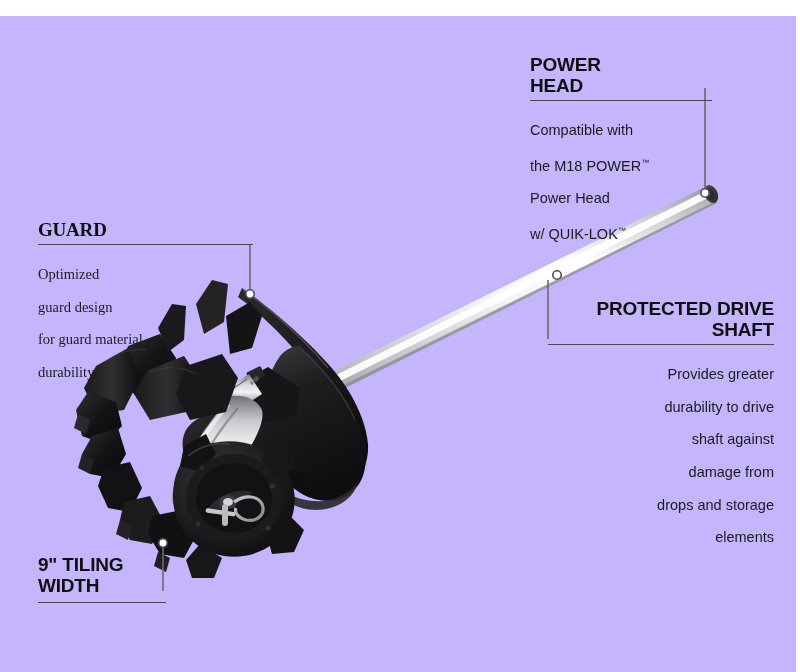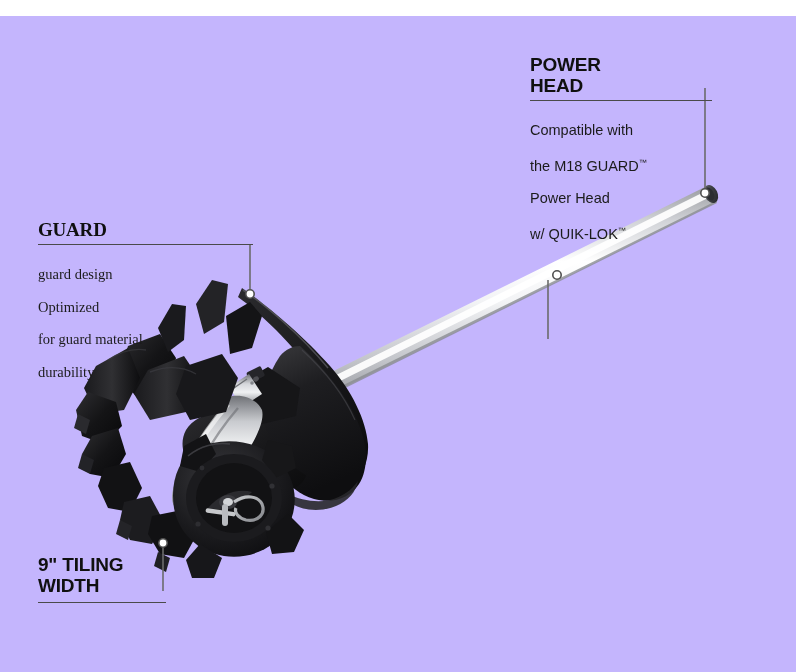--- a/index.html
+++ b/index.html
@@ -252,37 +252,50 @@
       <circle cx="163" cy="527" r="4.2" fill="#ffffff" stroke="#4f4f4f" stroke-width="1.6"></circle>
     </g>
   </svg>
 
   <div class="callout align-left" id="co-power">
     <div class="ch">POWER
 HEAD</div>
     <div class="rule"></div>
     <div class="cb">
       <div><span>Compatible with</span></div>
-      <div><span>the M18 GUARD</span><span class="tm">™</span></div>
+      <div><span>the M18 POWER</span><span class="tm">™</span></div>
       <div><span>Power Head</span></div>
       <div><span>w/ QUIK-LOK</span><span class="tm">™</span></div>
     </div>
   </div>
 
   <div class="callout align-left" id="co-guard">
     <div class="ch">GUARD</div>
     <div class="rule"></div>
     <div class="cb">
+      <div>Optimized</div>
       <div>guard design</div>
-      <div>Optimized</div>
       <div>for guard material</div>
       <div>durability</div>
     </div>
   </div>
 
+  <div class="callout align-right" id="co-shaft">
+    <div class="ch">PROTECTED DRIVE
+SHAFT</div>
+    <div class="rule"></div>
+    <div class="cb">
+      <div>Provides greater</div>
+      <div>durability to drive</div>
+      <div>shaft against</div>
+      <div>damage from</div>
+      <div>drops and storage</div>
+      <div>elements</div>
+    </div>
+  </div>
 
   <div class="callout align-left" id="co-tiling">
     <div class="ch">9" TILING
 WIDTH</div>
     <div class="rule"></div>
   </div>
 
 </div>
 
 </body></html>

